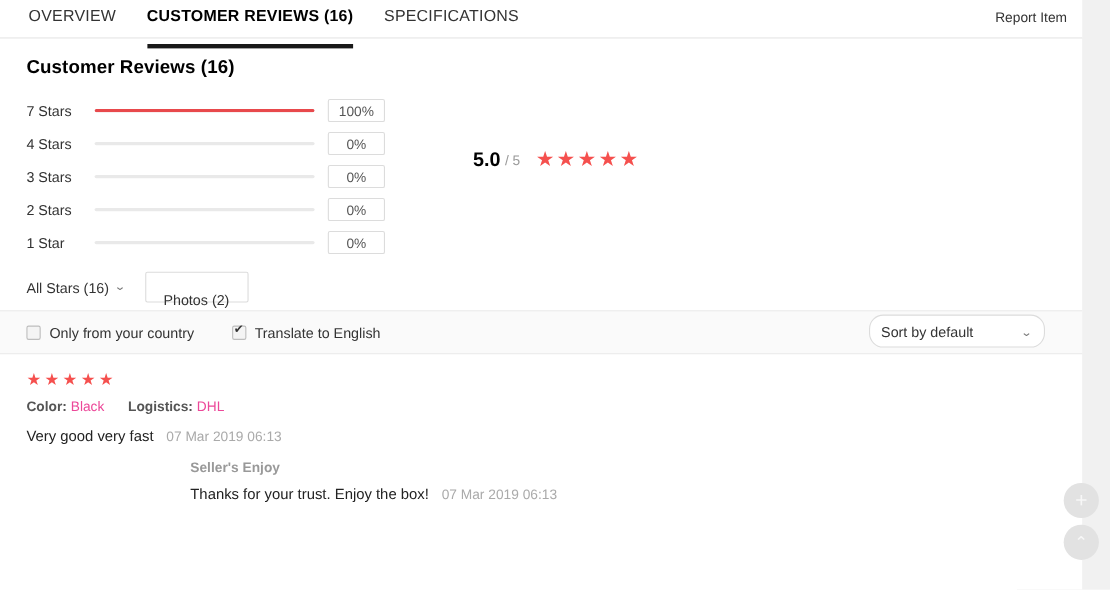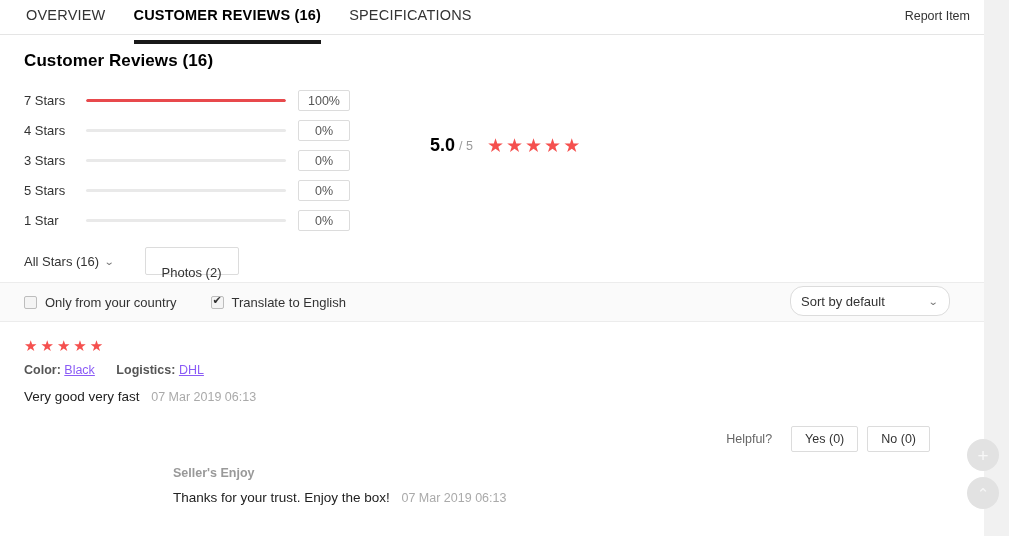--- a/index.html
+++ b/index.html
@@ -173,21 +173,21 @@
     font-size: 15px;
     line-height: 15px;
   }
 
   
   .filter-row {
     display: flex;
     align-items: center;
     padding: 0 0 0 24px;
     height: 42px;
-    gap: 25px;
+    gap: 12px;
   }
   .allstars {
     display: flex;
     align-items: center;
     font-size: 13px;
     color: #333;
     cursor: pointer;
     margin-right: 6px;
   }
   .chev {
@@ -332,23 +332,22 @@
   }
   .attrs {
     font-size: 12.5px;
     margin-bottom: 12px;
   }
   .attr-key {
     font-weight: bold;
     color: #555;
   }
   .attr-val {
-    color: #8b5cf6;
+    color: #ec4899;
     margin-right: 18px;
-    text-decoration: underline;
   }
   .review-text {
     font-size: 13.5px;
     color: #222;
   }
   .review-date {
     font-size: 12.5px;
     color: #aaa;
     margin-left: 8px;
   }
@@ -457,21 +456,21 @@
 
         <div class="bar-row">
           <div class="bar-label">3 Stars</div>
           <div class="bar-track">
             <div class="bar-fill" style="width: 0%;"></div>
           </div>
           <div class="pct-box">0%</div>
         </div>
 
         <div class="bar-row">
-          <div class="bar-label">5 Stars</div>
+          <div class="bar-label">2 Stars</div>
           <div class="bar-track">
             <div class="bar-fill" style="width: 0%;"></div>
           </div>
           <div class="pct-box">0%</div>
         </div>
 
         <div class="bar-row">
           <div class="bar-label">1 Star</div>
           <div class="bar-track">
             <div class="bar-fill" style="width: 0%;"></div>
@@ -533,25 +532,20 @@
             <span class="attr-key">Logistics:</span>
             <span class="attr-val">DHL</span>
           </div>
           <div>
             <span class="review-text">Very good very fast</span>
             <span class="review-date">07 Mar 2019 06:13</span>
           </div>
         </div>
       </div>
 
-      <div class="helpful-row">
-        <span class="helpful-label">Helpful?</span>
-        <div class="hbtn">Yes (0)</div>
-        <div class="hbtn">No (0)</div>
-      </div>
 
       <div class="seller-reply">
         <div class="seller-reply-title">Seller's Enjoy</div>
         <div>
           <span class="seller-reply-text">Thanks for your trust. Enjoy the box!</span>
           <span class="review-date">07 Mar 2019 06:13</span>
         </div>
       </div>
     </div>
 

